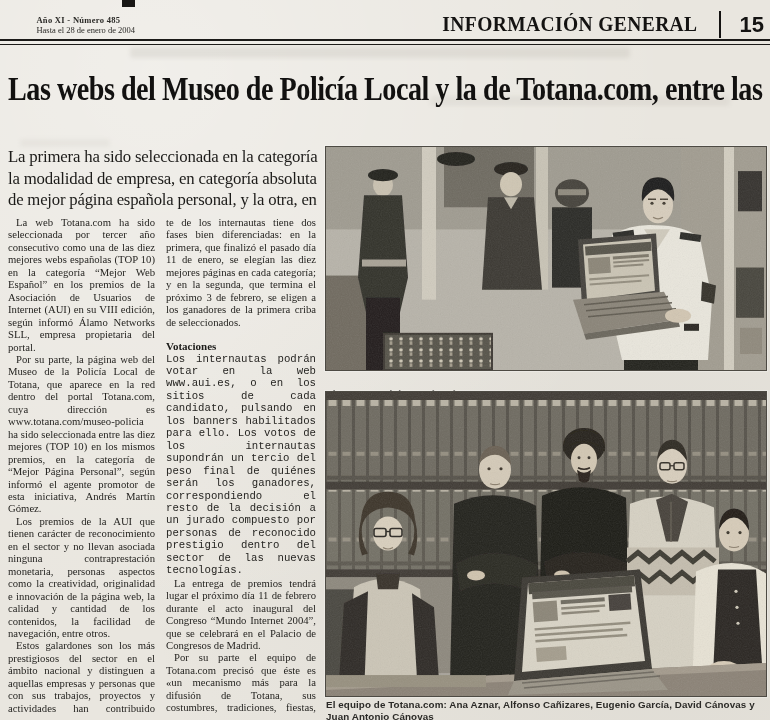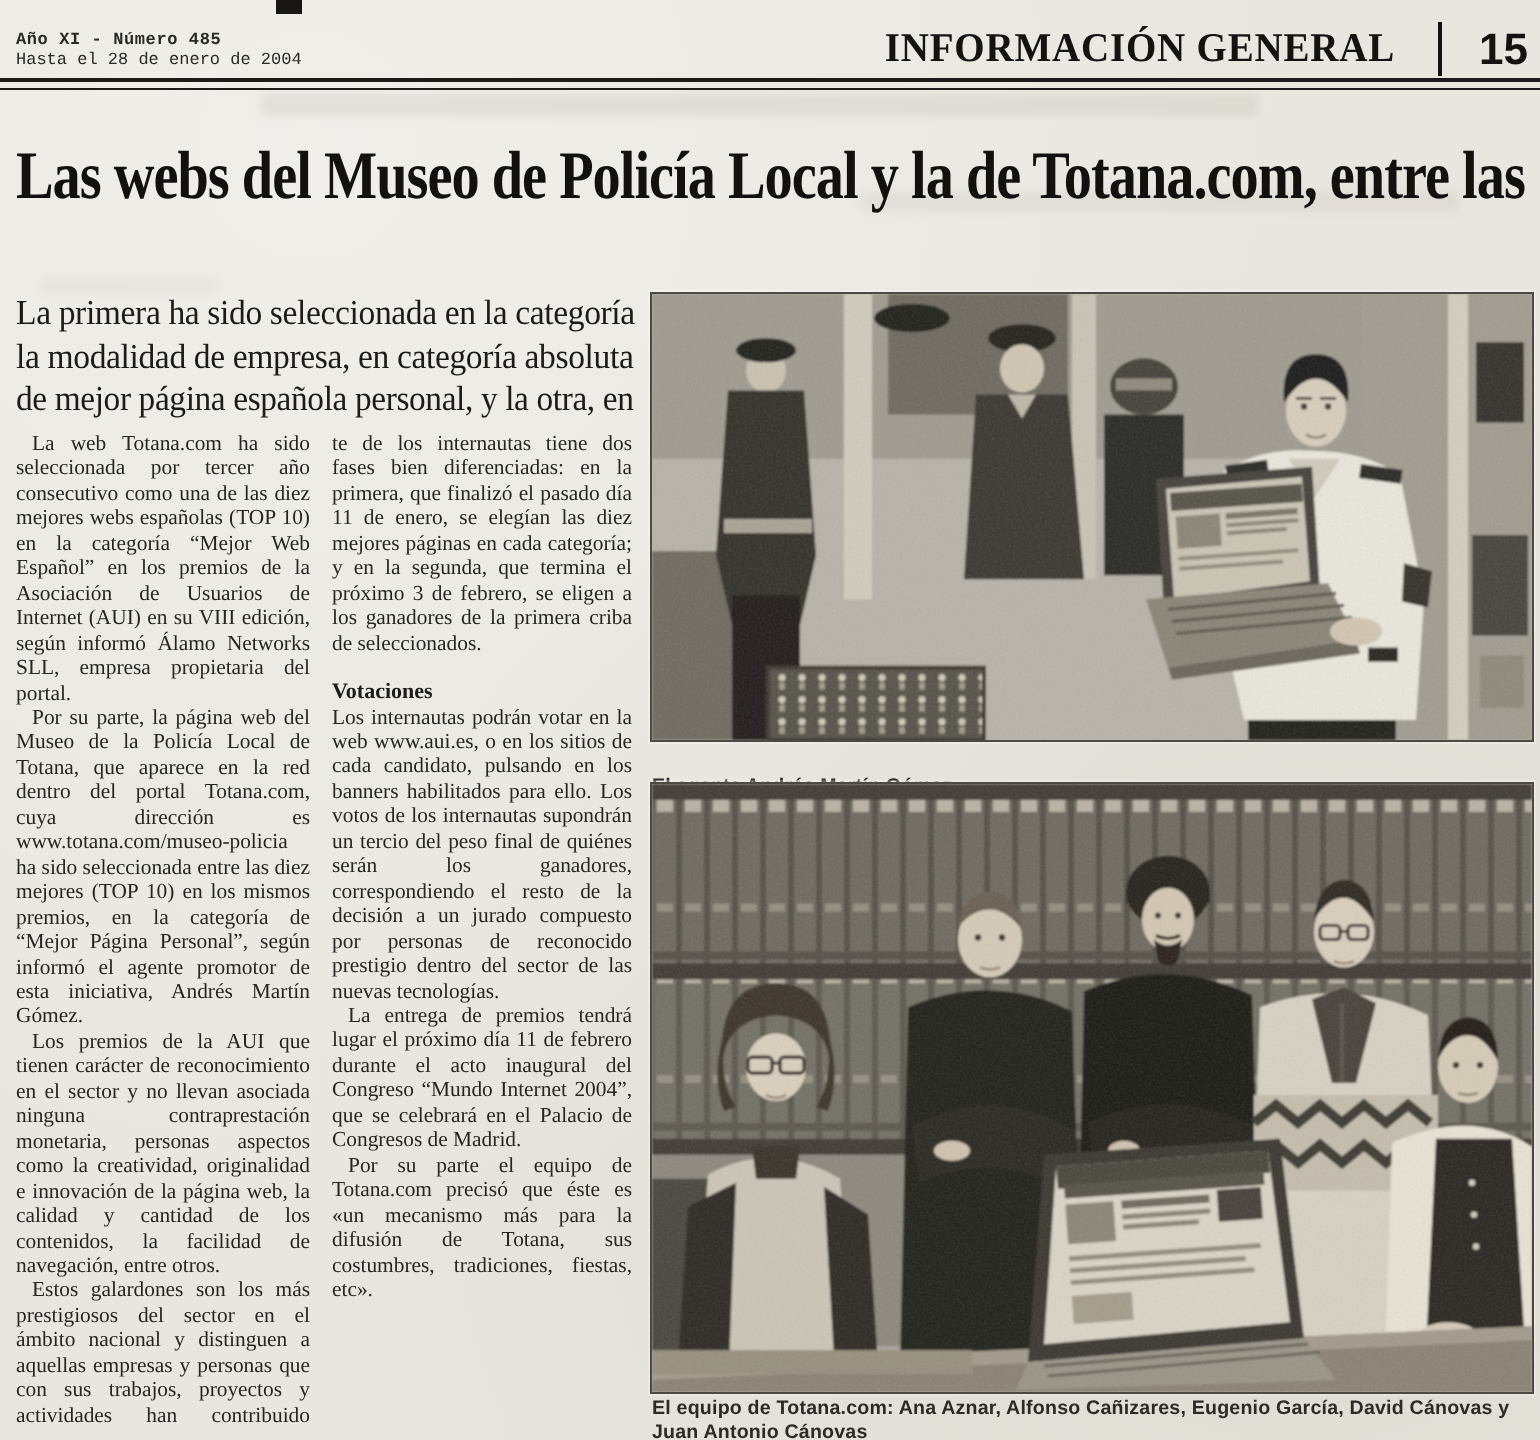--- a/index.html
+++ b/index.html
@@ -7,21 +7,21 @@
   .page{position:relative;width:770px;height:720px;background:
     radial-gradient(ellipse at 20% 10%, rgba(255,255,255,.35), transparent 60%),
     radial-gradient(ellipse at 85% 80%, rgba(120,115,100,.10), transparent 55%),
     #e9e6df;
     font-family:"Liberation Serif", serif;color:#222;}
   
   .masthead{position:absolute;left:8px;right:6px;top:6px;height:32px;display:flex;justify-content:space-between;align-items:flex-end;}
   .mast-left{display:flex;align-items:flex-end;gap:7px;flex-direction:column;}
   .paper-name{font-family:"Liberation Serif",serif;font-weight:700;font-size:25px;line-height:26px;letter-spacing:0px;color:#151412;}
   .mast-square{display:inline-block;width:13px;height:17px;background:#18171.5;background:#181715;margin-bottom:2px;}
-  .issue{font-family:Liberation Mono, monospace;font-size:8.5px;line-height:9.5px;color:#2a2926;padding-bottom:3px;}
+  .issue{font-family:Liberation Serif, serif;font-size:8.5px;line-height:9.5px;color:#2a2926;padding-bottom:3px;}
   .issue .l1{font-weight:700;letter-spacing:.3px;}
   .mast-right{display:flex;align-items:center;gap:12px;}
   .section-title{font-family:"Liberation Serif",serif;font-weight:700;font-size:19.5px;letter-spacing:.4px;color:#141312;transform:scaleY(1.05);}
   .mast-divider{width:2px;height:27px;background:#141312;margin:0 7px 0 9px;}
   .page-number{font-family:"Liberation Sans",sans-serif;font-weight:700;font-size:22px;color:#141312;text-align:center;}
   .mast-rule{position:absolute;left:0;right:0;top:39px;height:3px;border-top:2.5px solid #1c1b19;border-bottom:1.5px solid #1c1b19;}
   
   .ghost{position:absolute;background:#8e897d;opacity:.14;filter:blur(2.2px);border-radius:3px;pointer-events:none;}
   .g1{left:130px;top:47px;width:500px;height:11px;}
   .g2{left:430px;top:96px;width:300px;height:10px;opacity:.10;}
@@ -34,21 +34,21 @@
   
   .subheadline{position:absolute;left:8px;top:146px;width:309px;}
   .sh-line{height:21.5px;}
   .subheadline .fit{font-weight:400;font-size:17.5px;line-height:21px;letter-spacing:-.2px;color:#1c1b19;}
   
   .col{position:absolute;top:216px;height:499px;overflow:hidden;font-size:10.7px;line-height:12.45px;text-align:justify;color:#262522;hyphens:auto;-webkit-hyphens:auto;}
   .col1{left:8px;width:147px;}
   .col2{left:166px;width:150px;}
   .col p{margin:0;text-indent:8px;}
   .col p.noindent{text-indent:0;}
-  .col2 .paras2 p:first-of-type{text-indent:0;}
+  .col2 .paras2 p:first-of-type{text-indent:0;font-family:Liberation Mono, monospace;}
   h3.section-sub{font-size:11px;line-height:12.45px;margin:12px 0 0 0;font-weight:700;color:#1d1c1a;}
   
   .photo{position:absolute;left:325px;margin:0;border:1px solid #4d4a43;background:#b5b1a7;box-shadow:0 0 0 1px rgba(255,255,255,.25);}
   .photo1{top:146px;width:440px;height:223px;}
   .photo2{top:391px;width:440px;height:304px;}
   .photo svg{display:block;width:100%;height:100%;}
   .caption{position:absolute;left:326px;width:440px;font-family:"Liberation Sans",sans-serif;font-weight:700;font-size:9.8px;line-height:12px;color:#2b2a27;letter-spacing:.1px;}
   .cap1{top:388px;}
   .cap2{top:699px;}
 </style>

